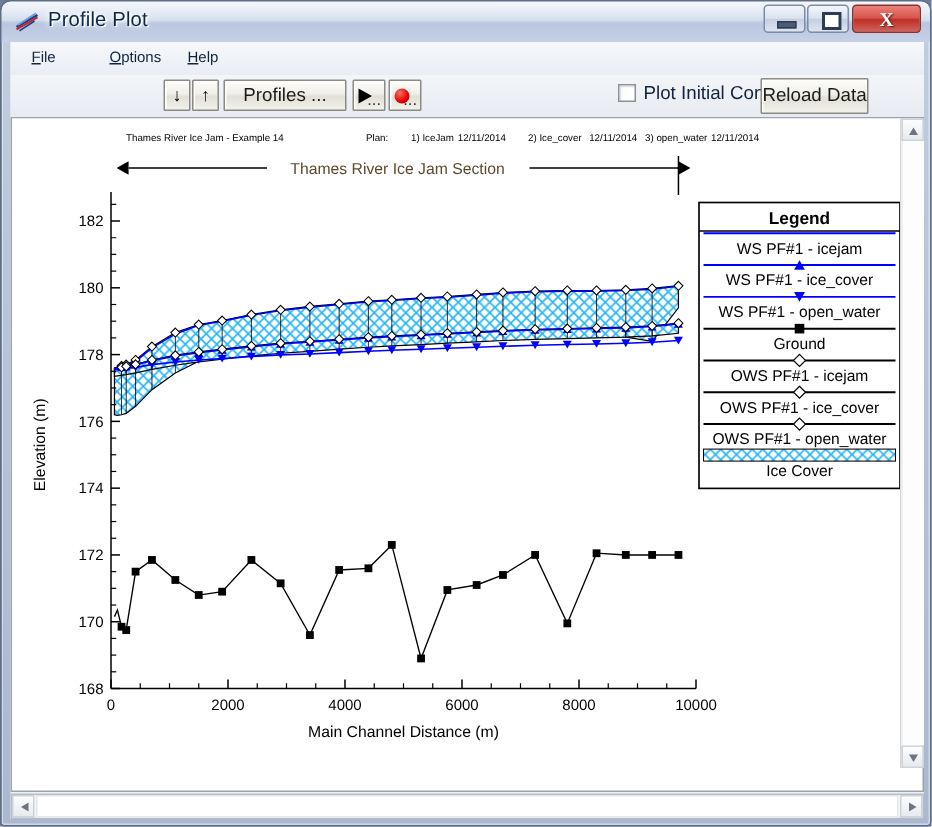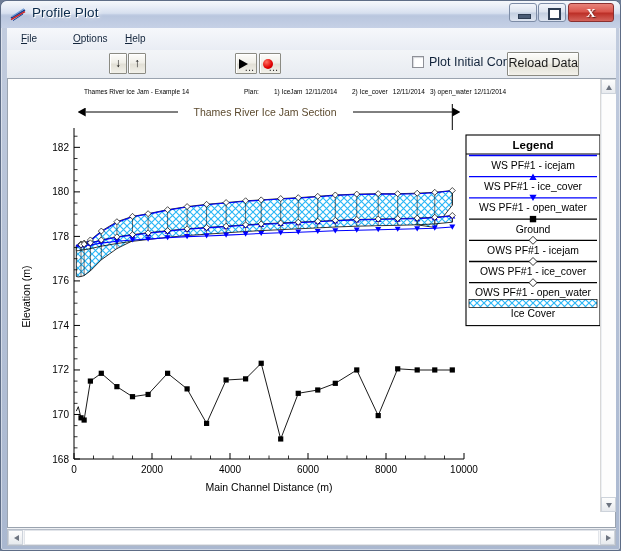--- a/index.html
+++ b/index.html
@@ -83,21 +83,21 @@
     background:linear-gradient(180deg,#fdfdfb 0%,#f0efe8 45%,#e2e0d6 55%,#f2f1ea 100%);
     font-size:12.5px;color:#1a1a1a;text-align:center;cursor:default;
     box-shadow:inset 1px 1px 0 #fff;
   }
   #tb-reaches{left:10px;top:3px;width:90px;height:21px;line-height:19px;}
   #tb-down{left:102px;top:3px;width:18px;height:21px;}
   #tb-up{left:121px;top:3px;width:18px;height:21px;}
   #tb-profiles{left:142px;top:3px;width:82px;height:21px;line-height:19px;}
   #tb-play{left:228px;top:3px;width:22px;height:21px;}
   #tb-rec{left:252px;top:3px;width:22px;height:21px;}
-  #tb-reload{left:500px;top:2px;width:72px;height:24px;line-height:21px;text-align:right;}
+  #tb-reload{left:500px;top:2px;width:72px;height:24px;line-height:21px;}
   .arrow-glyph{
     position:absolute;left:0;right:0;top:0;bottom:0;
     font-size:12px;line-height:19px;color:#000;
   }
   #playicon{position:absolute;left:3px;top:5px;width:0;height:0;
     border-left:9px solid #000;border-top:5px solid transparent;border-bottom:5px solid transparent;}
   #recicon{position:absolute;left:3px;top:5px;width:10px;height:10px;border-radius:50%;
     background:radial-gradient(circle at 35% 30%,#ff7060,#e00000 60%,#a40000);}
   .dots{position:absolute;right:2px;bottom:0px;font-size:11px;color:#333;}
 
@@ -179,20 +179,21 @@
       <div class="menu-item" id="m-help"><u>H</u><span>elp</span></div>
     </div>
 
     <div id="toolbar">
       <div class="tbtn" id="tb-down">
         <span class="arrow-glyph">↓</span>
       </div>
       <div class="tbtn" id="tb-up">
         <span class="arrow-glyph">↑</span>
       </div>
+      <div class="tbtn" id="tb-profiles">Profiles ...</div>
       <div class="tbtn" id="tb-play">
         <i id="playicon"></i>
         <span class="dots">...</span>
       </div>
       <div class="tbtn" id="tb-rec">
         <i id="recicon"></i>
         <span class="dots">...</span>
       </div>
 
       <div id="chk-wrap">

